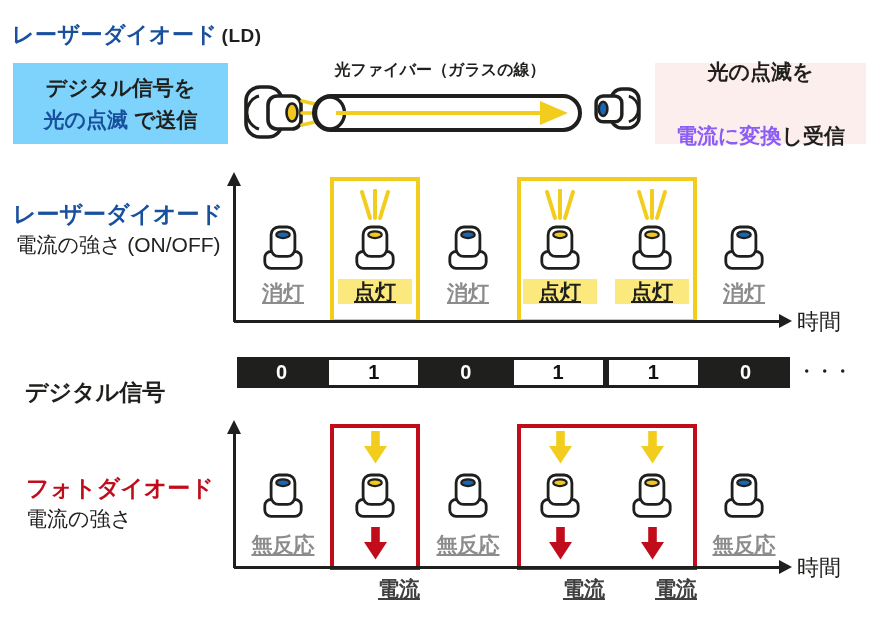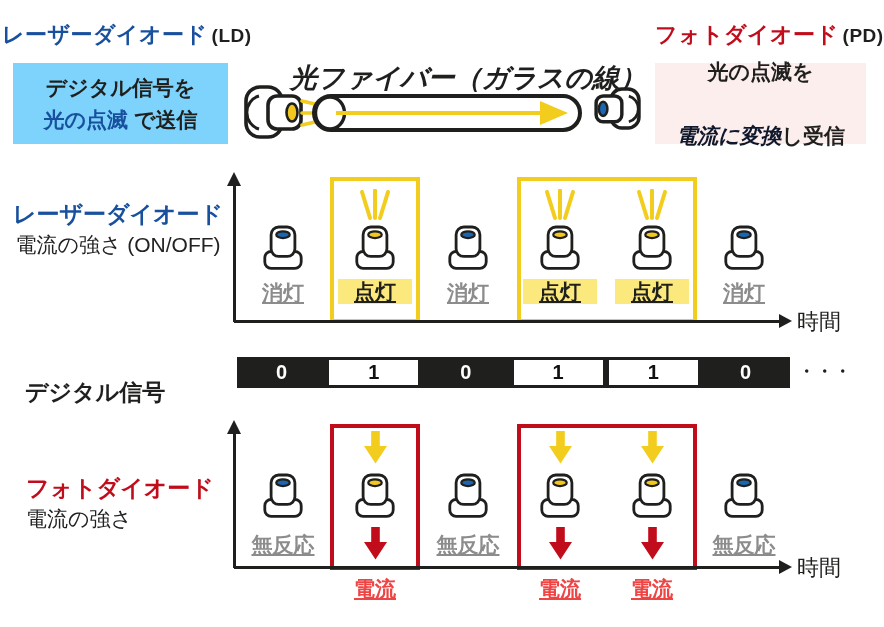--- a/index.html
+++ b/index.html
@@ -2,70 +2,67 @@
 <html><head>
 <meta charset="utf-8">
 <style>
   html,body{margin:0;padding:0;background:#fff;}
   #stage{position:relative;width:884px;height:627px;background:#ffffff;overflow:hidden;
          font-family:"Liberation Sans","DejaVu Sans",sans-serif;color:#1f1f1d;}
   .abs{position:absolute;}
   
   .heading{font-size:22px;font-weight:800;letter-spacing:.5px;white-space:nowrap;}
   .heading .suffix{color:#1f1f1d;font-size:19px;margin-left:4px;}
-  #ld-heading{left:2px;top:20px;text-align:center;}
+  #ld-heading{left:12px;top:20px;text-align:center;}
   #ld-heading .t{color:#18509e;}
   #pd-heading{left:655px;top:20px;width:211px;text-align:center;}
   #pd-heading .t{color:#c10d1b;}
   
   .info-box{width:215px;height:81px;display:flex;flex-direction:column;justify-content:center;
             text-align:center;font-size:21px;font-weight:700;line-height:32px;}
   #ld-box{left:13px;top:63px;background:#7dd3fc;}
   #pd-box{left:655px;top:63px;width:211px;background:#fdeeee;gap:32px;}
   .em-blue{color:#18509e;}
-  .em-red{color:#0f172a;font-style:italic;}
-  
-  #fiber-label{left:290px;top:60px;width:300px;text-align:center;font-size:27px;font-weight:700;white-space:nowrap;font-style:italic;}
+  .em-red{color:#8b5cf6;}
+  
+  #fiber-label{left:290px;top:60px;width:300px;text-align:center;font-size:16px;font-weight:700;white-space:nowrap;}
   
   #ld-title{left:12px;top:199px;width:212px;text-align:center;font-size:23px;font-weight:800;color:#18509e;white-space:nowrap;}
   #ld-sub{left:12px;top:231px;width:212px;text-align:center;font-size:21px;font-weight:500;color:#222;white-space:nowrap;}
   #pd-title{left:26px;top:473px;font-size:23px;font-weight:800;color:#c10d1b;white-space:nowrap;}
   #pd-sub{left:26px;top:505px;font-size:21px;font-weight:500;color:#222;white-space:nowrap;}
   .time-label{font-size:22px;font-weight:500;color:#1f1f1d;}
   
   .gbox{box-sizing:border-box;background:transparent;}
   .gbox.yellow{border:4px solid #f2cd1d;}
   .gbox.red{border:4px solid #c10d1b;}
   
   .axis{background:#1f1f1d;}
   .arrow-up{width:0;height:0;border-left:7px solid transparent;border-right:7px solid transparent;border-bottom:14px solid #1f1f1d;}
   .arrow-right{width:0;height:0;border-top:7px solid transparent;border-bottom:7px solid transparent;border-left:13px solid #1f1f1d;}
   
   .dlabel{position:absolute;width:90px;text-align:center;font-size:21px;font-weight:700;white-space:nowrap;text-decoration:underline;}
   .dlabel .pill{background:#fbe97e;padding:1px 16px;color:#1f1f1d;}
   .dlabel.off{color:#8c8c8c;}
-  .dlabel.current{color:#ef4444;}
+  .dlabel.current{color:#404040;text-align:right;}
   
   #signal-label{left:25px;top:361px;font-size:23px;font-weight:700;white-space:nowrap;margin-top:16px;}
   #signal-bar{left:237px;top:357px;width:553px;height:31px;display:flex;}
   .bit{flex:1;display:flex;align-items:center;justify-content:center;font-size:20px;font-weight:600;box-sizing:border-box;}
   .bit0{background:#1f1f1d;color:#ffffff;}
   .bit1{background:#ffffff;color:#111;border:3px solid #1f1f1d;}
   #signal-ellipsis{left:798px;top:357px;height:31px;line-height:29px;font-size:17px;font-weight:900;letter-spacing:1px;color:#1f1f1d;}
 </style>
 </head>
 <body>
 
 <div id="stage">
 
   <div class="abs heading" id="ld-heading">
     <span class="t">レーザーダイオード</span><span class="suffix">(LD)</span>
-  </div>
-  <div class="abs heading" id="pd-heading">
-    <span class="t">フォトダイオード</span><span class="suffix">(PD)</span>
   </div>
 
   <div class="abs info-box" id="ld-box">
     <div>デジタル信号を</div>
     <div><span class="em-blue">光の点滅</span><span> で送信</span></div>
   </div>
   <div class="abs info-box" id="pd-box">
     <div>光の点滅を</div>
     <div><span class="em-red">電流に変換</span><span>し受信</span></div>
   </div>

